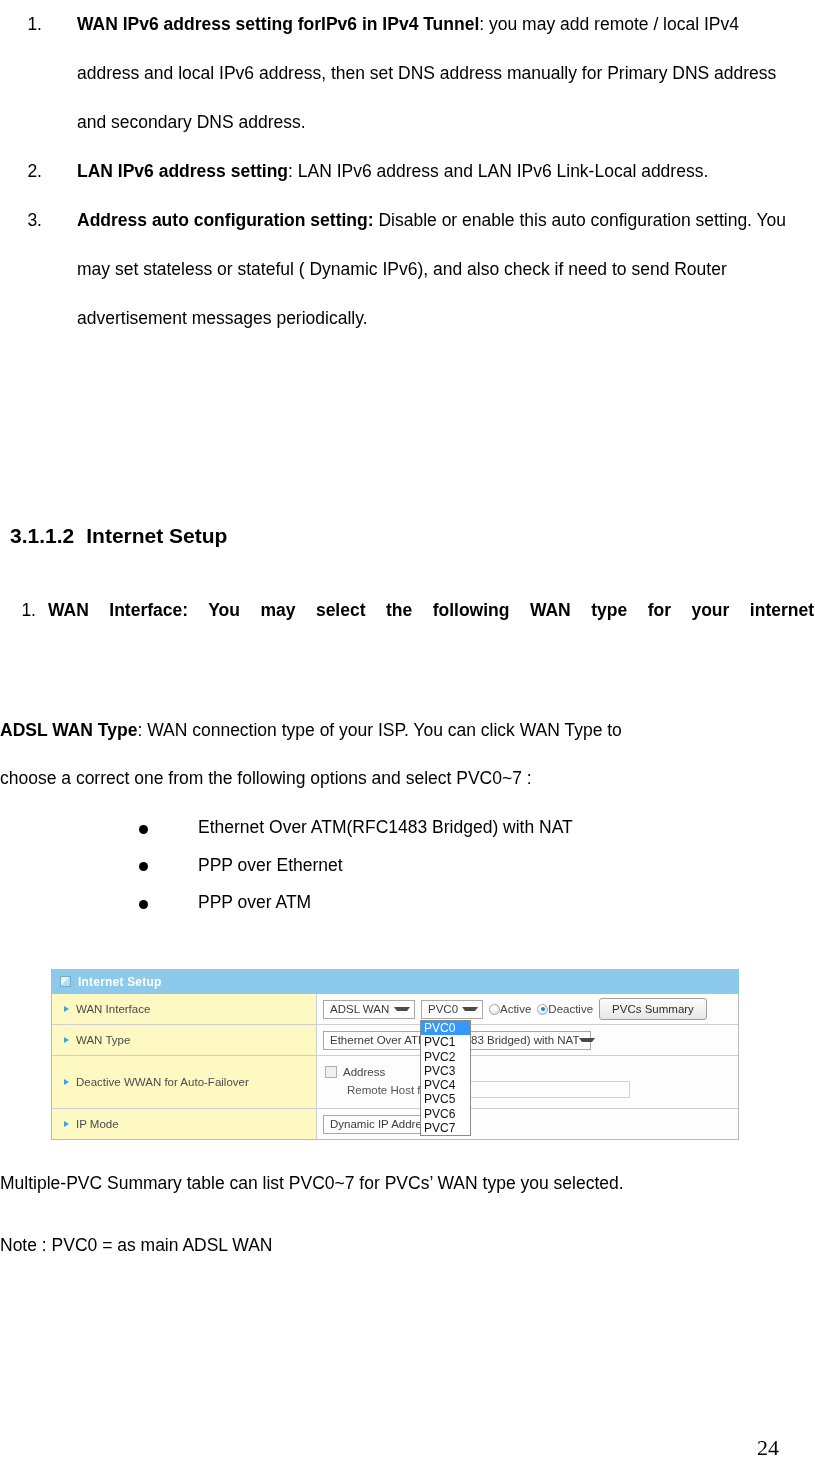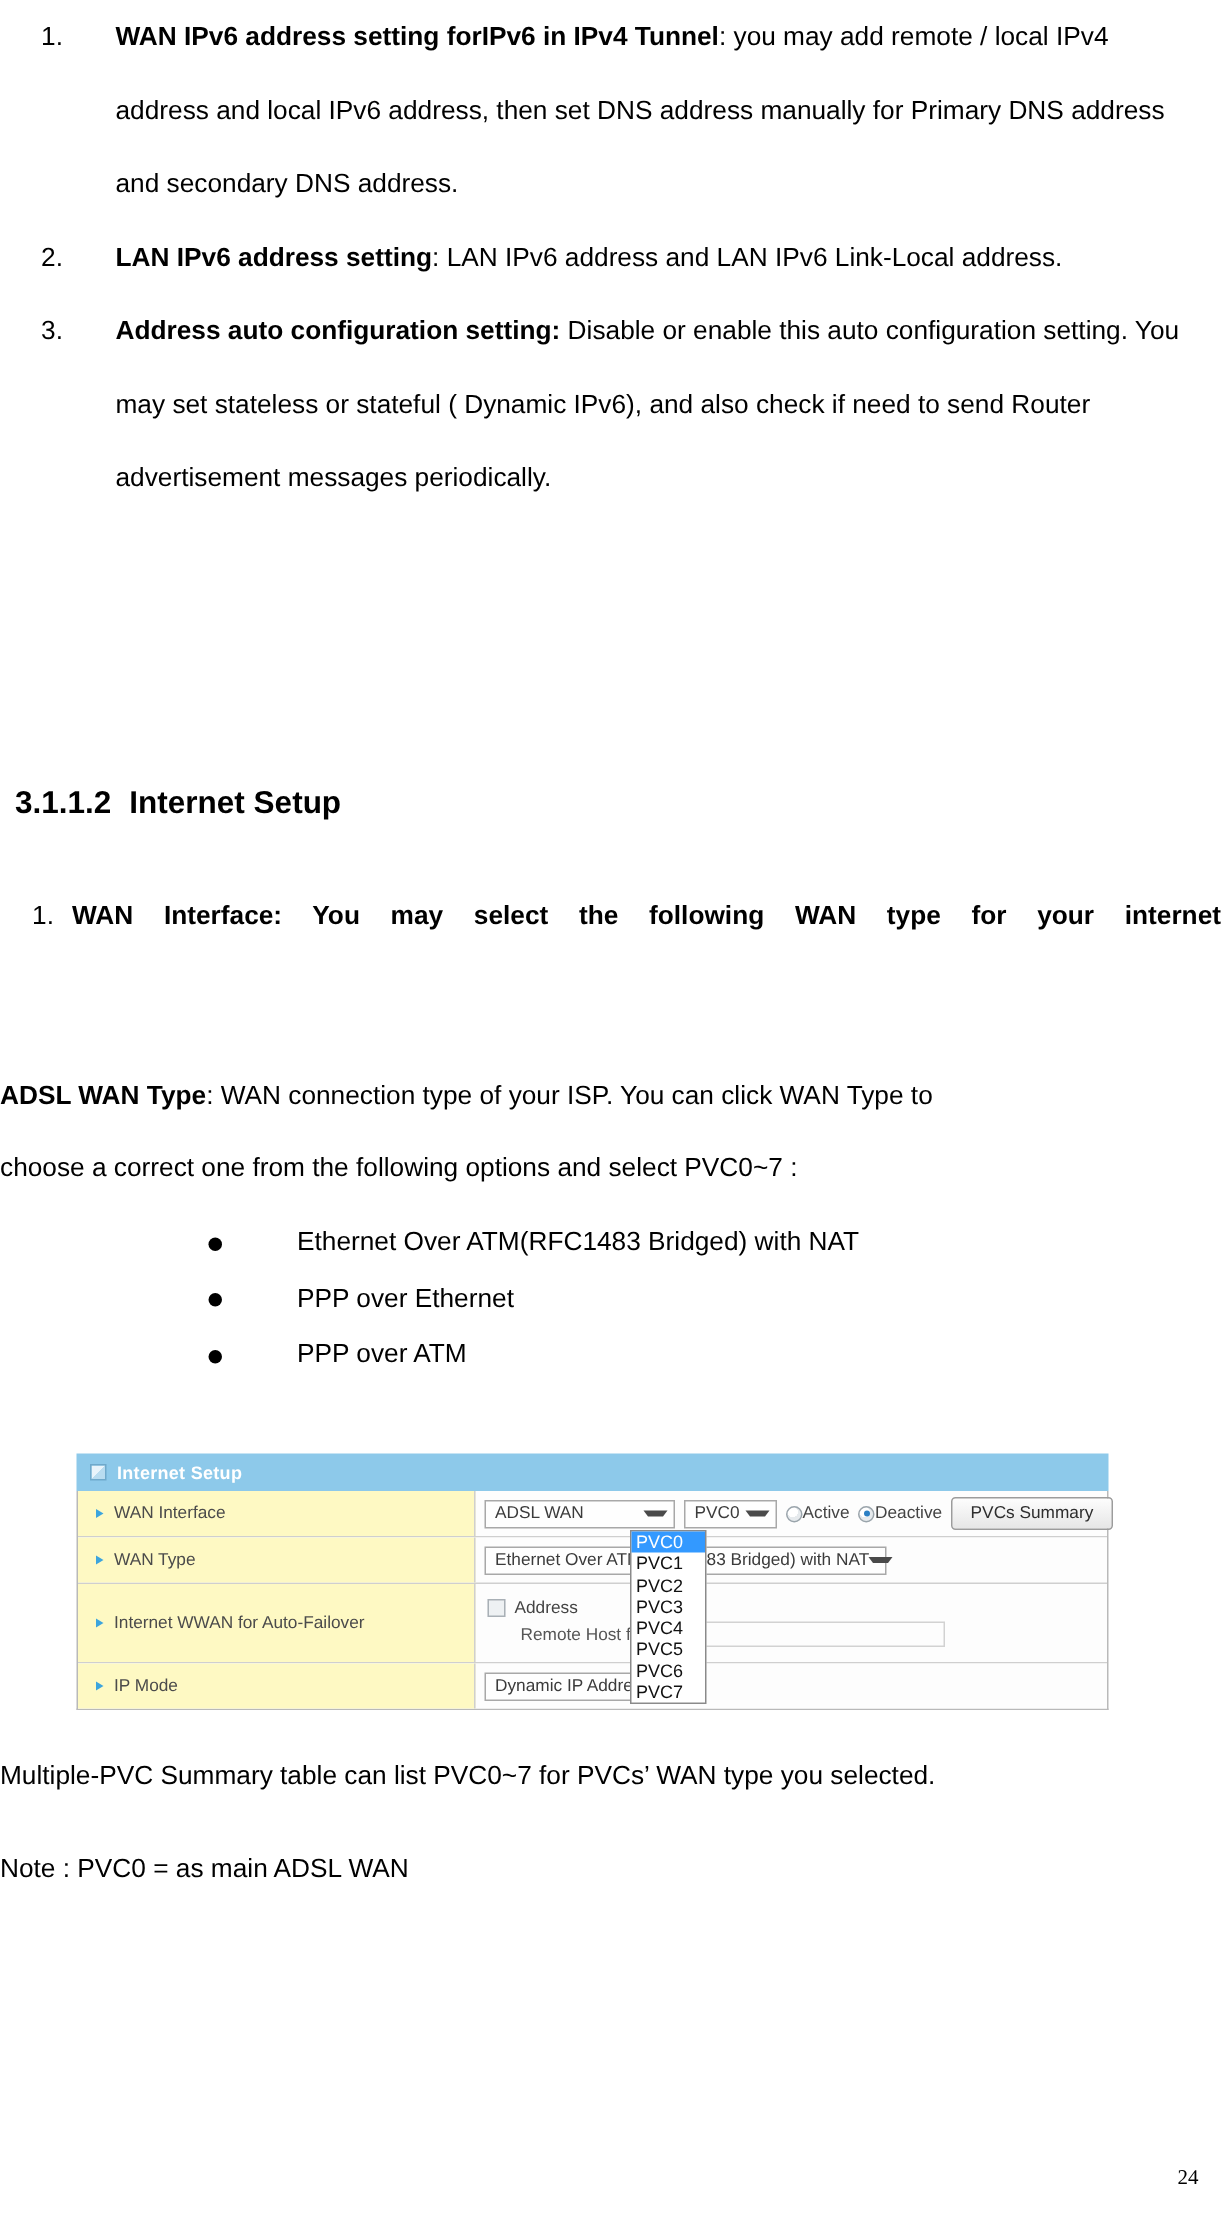--- a/index.html
+++ b/index.html
@@ -238,21 +238,21 @@
   }
   .sel .caret {
     margin-left: auto;
     padding-left: 10px;
     width: 0; height: 0;
     border-top: 4px solid #4a4a4a;
     border-left: 3.5px solid transparent;
     border-right: 3.5px solid transparent;
     box-sizing: content-box;
   }
-  .sel.wan-if { width: 127px; }
+  .sel.wan-if { width: 92px; }
   .sel.pvc { width: 62px; }
   .sel.wan-type { width: 268px; }
   .sel.ipmode { width: 118px; }
 
   .radio-group {
     display: inline-flex;
     align-items: flex-end;
     gap: 0;
     color: #444;
     font-size: 11.5px;
@@ -344,24 +344,24 @@
   }
   .tail-2 {
     position: absolute;
     left: 0; top: 1235px;
     font-size: 17.5px;
   }
 
   
   .page-num {
     position: absolute;
-    right: 16px;
+    right: 36px;
     bottom: 14px;
     font-family: "Liberation Serif", serif;
-    font-size: 14px;
+    font-size: 22px;
     color: #000;
   }
 </style>
 </head>
 <body>
 
 <div class="page">
 
   <div class="num-list">
 
@@ -456,21 +456,21 @@
           <span class="sel wan-type">
             <span>Ethernet Over ATM (RFC1483 Bridged) with NAT</span>
             <span class="caret"></span>
           </span>
         </div>
       </div>
 
       <div class="ui-row tall">
         <div class="lbl">
           <span class="tri"></span>
-          <span>Internet WWAN for Auto-Failover</span>
+          <span>Deactive WWAN for Auto-Failover</span>
         </div>
         <div class="val">
           <span class="chk-line">
             <span class="chk"></span>
             <span>Address</span>
           </span>
           <span class="host-line">
             <span>Remote Host for k</span>
             <span class="txtbox" title=""></span>
           </span>

